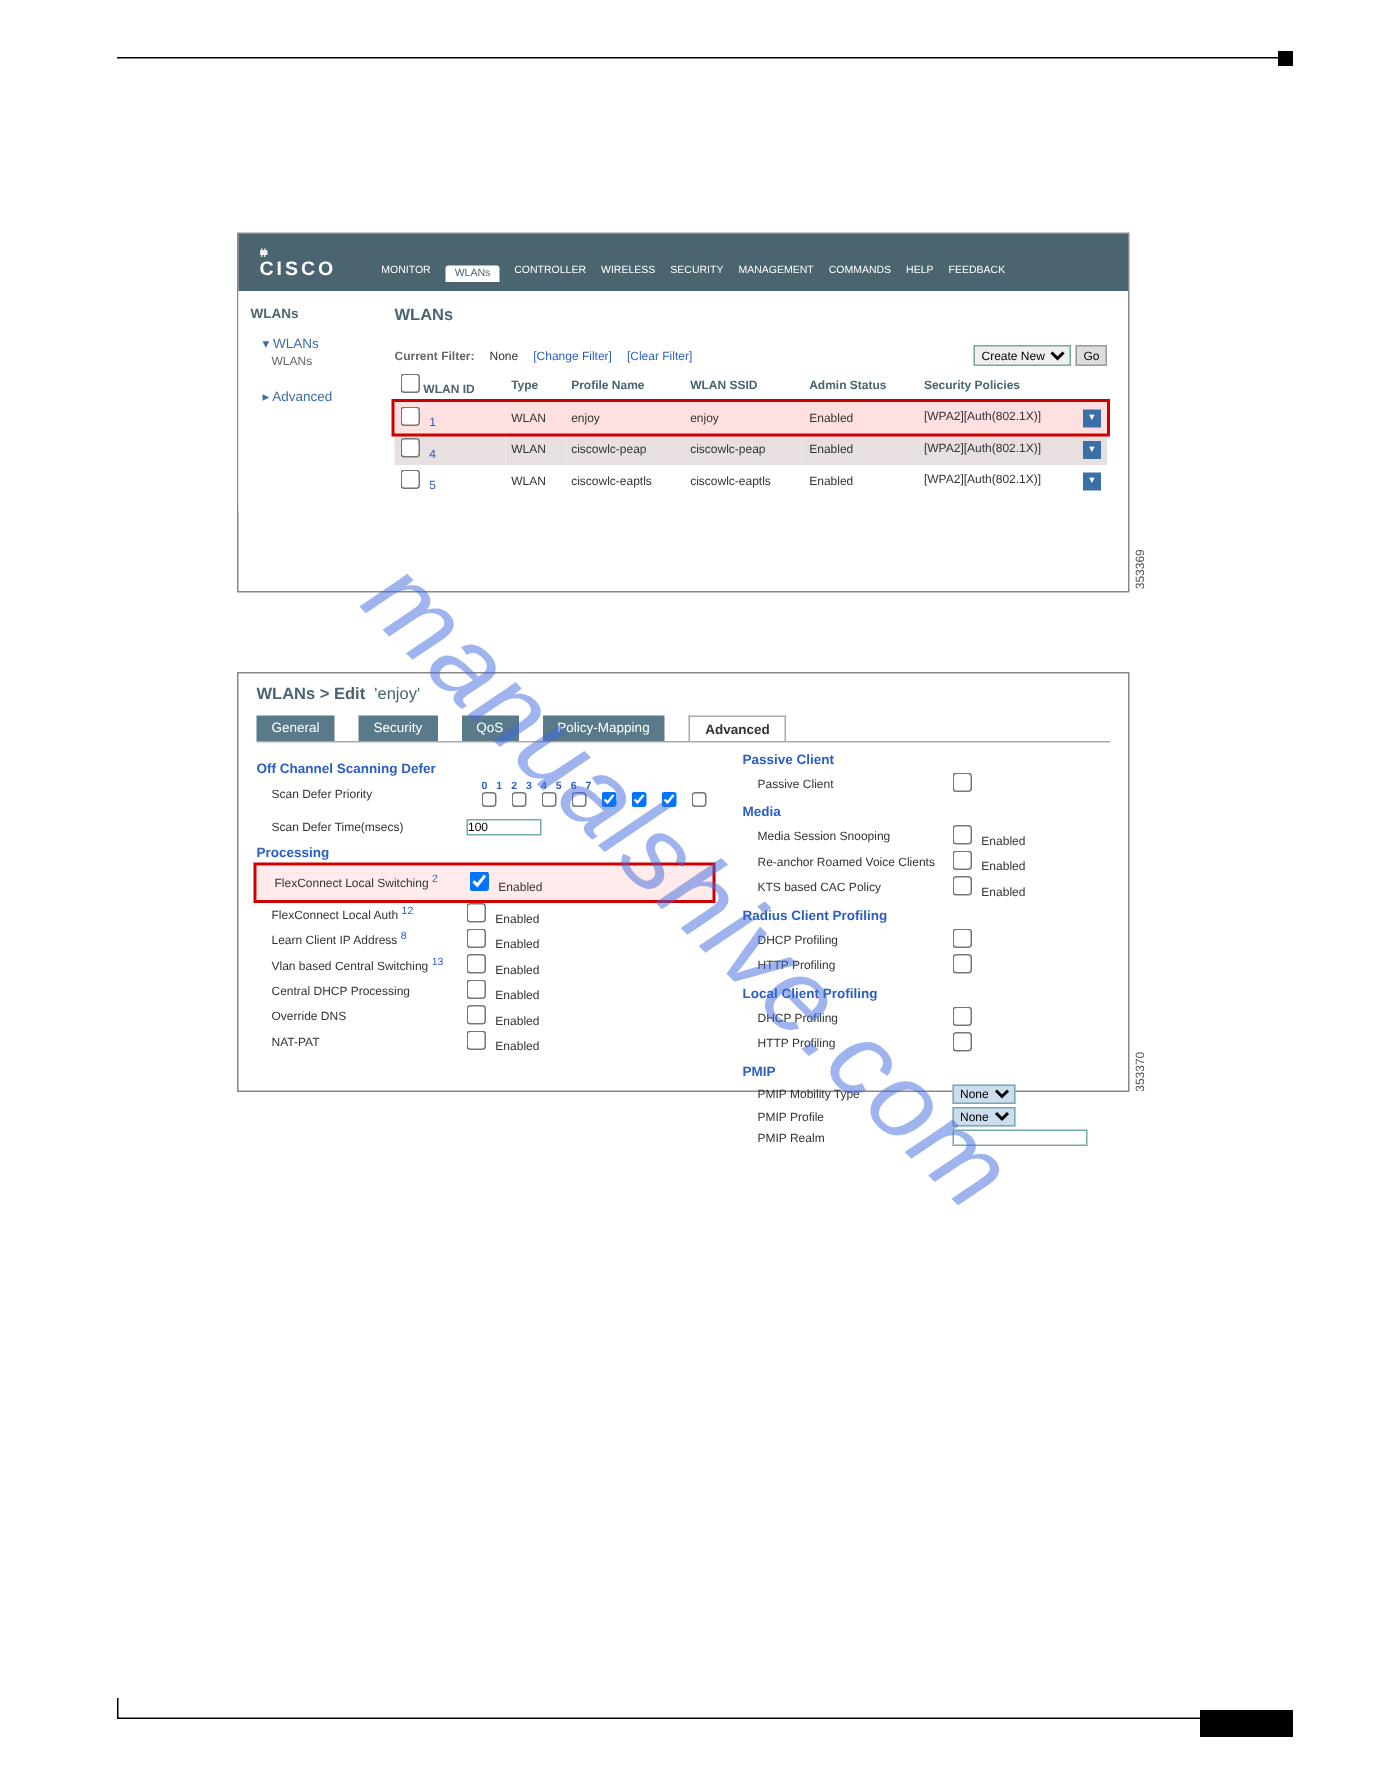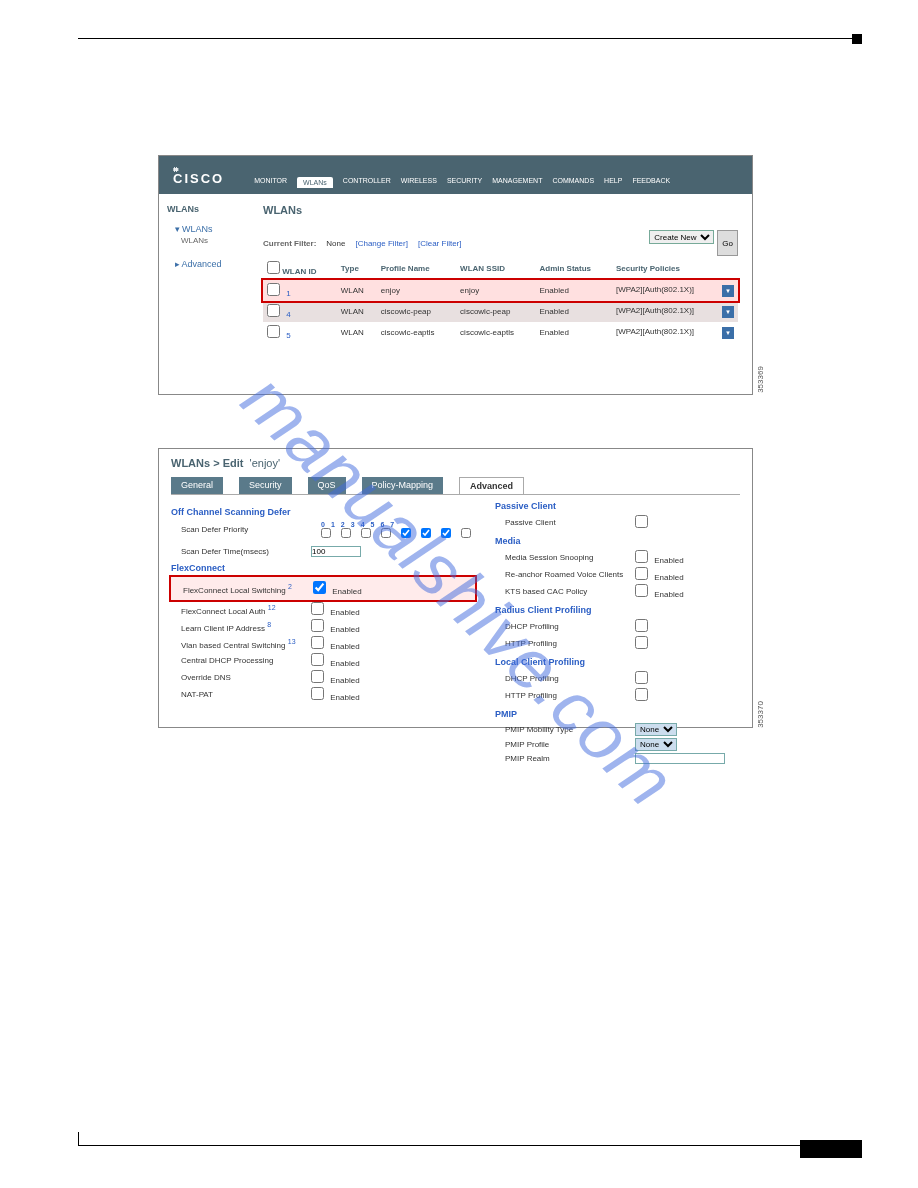--- a/index.html
+++ b/index.html
@@ -63,21 +63,21 @@
   .wlc-side .item { color: #3b6fa8; padding: 2px 0 2px 8px; }
   .wlc-side .sub { color: #666; padding-left: 14px; font-size: 8px; }
   .wlc-main { flex: 1; padding: 10px 14px; }
   .wlc-main h4 { font-size: 11px; color: #4a6470; margin-bottom: 14px; }
   .filter-row { display: flex; align-items: center; gap: 10px; font-size: 8px; margin-bottom: 2px; }
   .filter-row .lbl { color: #666; font-weight: bold; }
   .filter-row .none { color: #333; }
   .filter-row a { color: #2b5ec4; text-decoration: none; }
   .create-ctl { margin-left: auto; display: flex; gap: 3px; }
   .create-ctl select { font-size: 8px; height: 14px; border: 1px solid #7a9; }
-  .create-ctl button { font-size: 8px; height: 26px; border: 1px solid #999; background: #ddd; padding: 0 4px; }
+  .create-ctl button { font-size: 8px; height: 14px; border: 1px solid #999; background: #ddd; padding: 0 4px; }
   table.wlans { width: 100%; border-collapse: collapse; font-size: 8px; }
   table.wlans th { text-align: left; color: #4a6470; font-weight: bold; padding: 3px 4px; border-bottom: 1px solid #aaa; }
   table.wlans td { padding: 3px 4px; color: #333; }
   table.wlans tr td:first-child input { margin-right: 4px; }
   .row-hl { background: rgba(255,0,0,0.12); outline: 2px solid #c00; }
   .row-hl2 { background: #e8e0e0; }
   .dropbtn { float: right; width: 12px; height: 12px; background: #3b6fa8; color:#fff; font-size:7px; text-align:center; line-height:12px; }
   .linkid { color: #2b5ec4; }
 
   
@@ -231,21 +231,21 @@
             <input type="checkbox" checked="" style="">
             <input type="checkbox" checked="" style="">
             <input type="checkbox" style="">
           </div>
         </div>
       </div>
       <div class="frow" style="margin-top:8px">
           <div class="flbl">Scan Defer Time(msecs)</div>
         <div class="fval"><input type="text" value="100" style=""></div>
       </div>
-      <div class="section-h">FlexConnect</div>
+      <div class="section-h">Processing</div>
       <div class="hl-box">
         <div class="frow">
             <div class="flbl"><span>FlexConnect Local Switching</span> <span class="sup">2</span></div>
           <div class="fval"><input type="checkbox" checked="" style=""> <span>Enabled</span></div>
         </div>
       </div>
       <div class="frow">
           <div class="flbl"><span>FlexConnect Local Auth</span> <span class="sup">12</span></div>
         <div class="fval"><input type="checkbox" style=""> <span>Enabled</span></div>
       </div>

